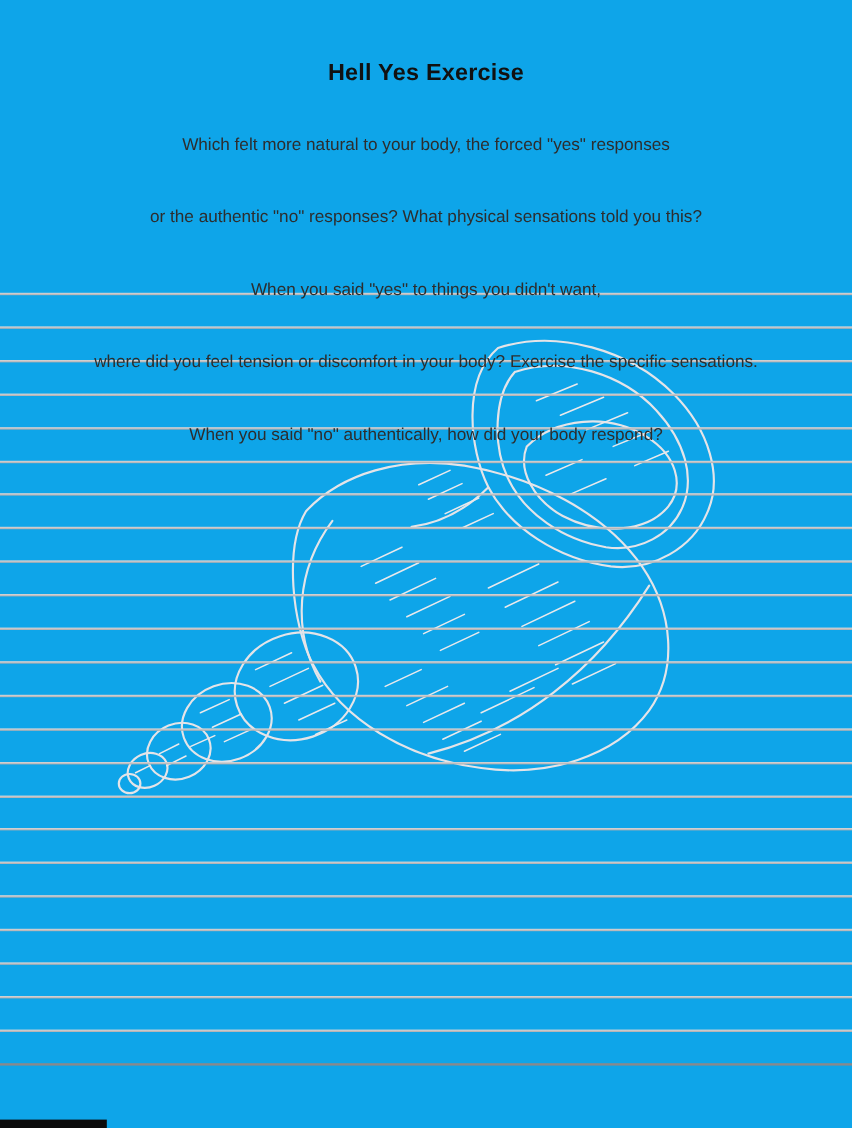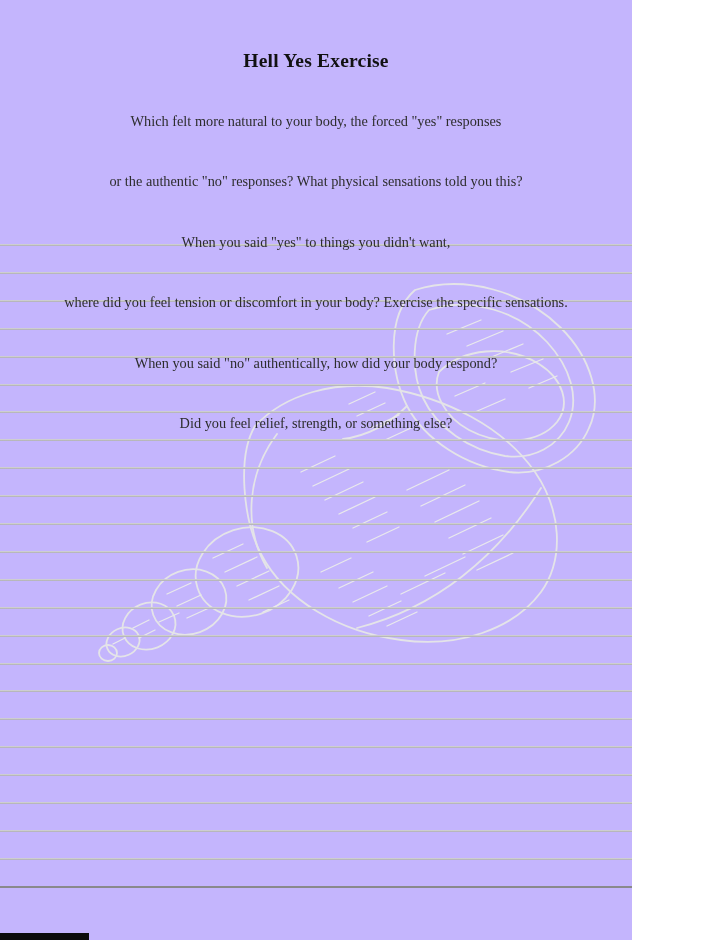--- a/index.html
+++ b/index.html
@@ -1,21 +1,21 @@
 <!DOCTYPE html>
 <html><head>
 <meta charset="utf-8">
 <style>
   html,body{margin:0;padding:0;background:#fff;}
   .page{
     position:relative;
-    width:632px;height:940px;
-    background:#c4b5fd;
+    width:710px;height:940px;
+    background:#0ea5e9;
     overflow:hidden;
-    font-family:Liberation Serif, serif;
+    font-family:Liberation Sans, sans-serif;
   }
   .header{position:absolute;top:0;left:0;right:0;text-align:center;padding-top:51px;z-index:3;}
   .page-title{
     margin:0 0 15px 0;
     font-size:19.5px;line-height:20px;font-weight:700;
     letter-spacing:.2px;color:#111111;
   }
   .instructions{
     font-size:14.3px;line-height:20.4px;color:#2d2d2d;
     font-weight:400;
@@ -41,21 +41,20 @@
 <div class="page">
 
   <div class="header">
     <h1 class="page-title">Hell Yes Exercise</h1>
     <div class="instructions">
       <div class="instruction-line">Which felt more natural to your body, the forced "yes" responses</div>
       <div class="instruction-line">or the authentic "no" responses? What physical sensations told you this?</div>
       <div class="instruction-line">When you said "yes" to things you didn't want,</div>
       <div class="instruction-line">where did you feel tension or discomfort in your body? Exercise the specific sensations.</div>
       <div class="instruction-line">When you said "no" authentically, how did your body respond?</div>
-      <div class="instruction-line">Did you feel relief, strength, or something else?</div>
     </div>
   </div>
 
   <svg class="watermark" viewBox="0 0 510 400" fill="none" xmlns="http://www.w3.org/2000/svg">
     <g stroke="#e4e4e8" stroke-width="1.8" stroke-linecap="round" fill="none">
 
       <path d="M320,14 C370,-2 430,16 466,52 C496,82 508,122 494,152 C482,180 450,200 414,196 C370,190 330,164 312,130 C296,98 290,40 320,14 Z"></path>
       <path d="M334,34 C376,20 424,36 452,66 C476,92 484,122 474,146 C464,170 438,184 410,180 C374,174 342,152 328,122 C316,96 316,54 334,34"></path>
 
       <path d="M344,96 C368,72 412,68 444,88 C468,103 476,128 462,146 C444,168 404,170 374,154 C350,141 336,116 344,96 Z"></path>

